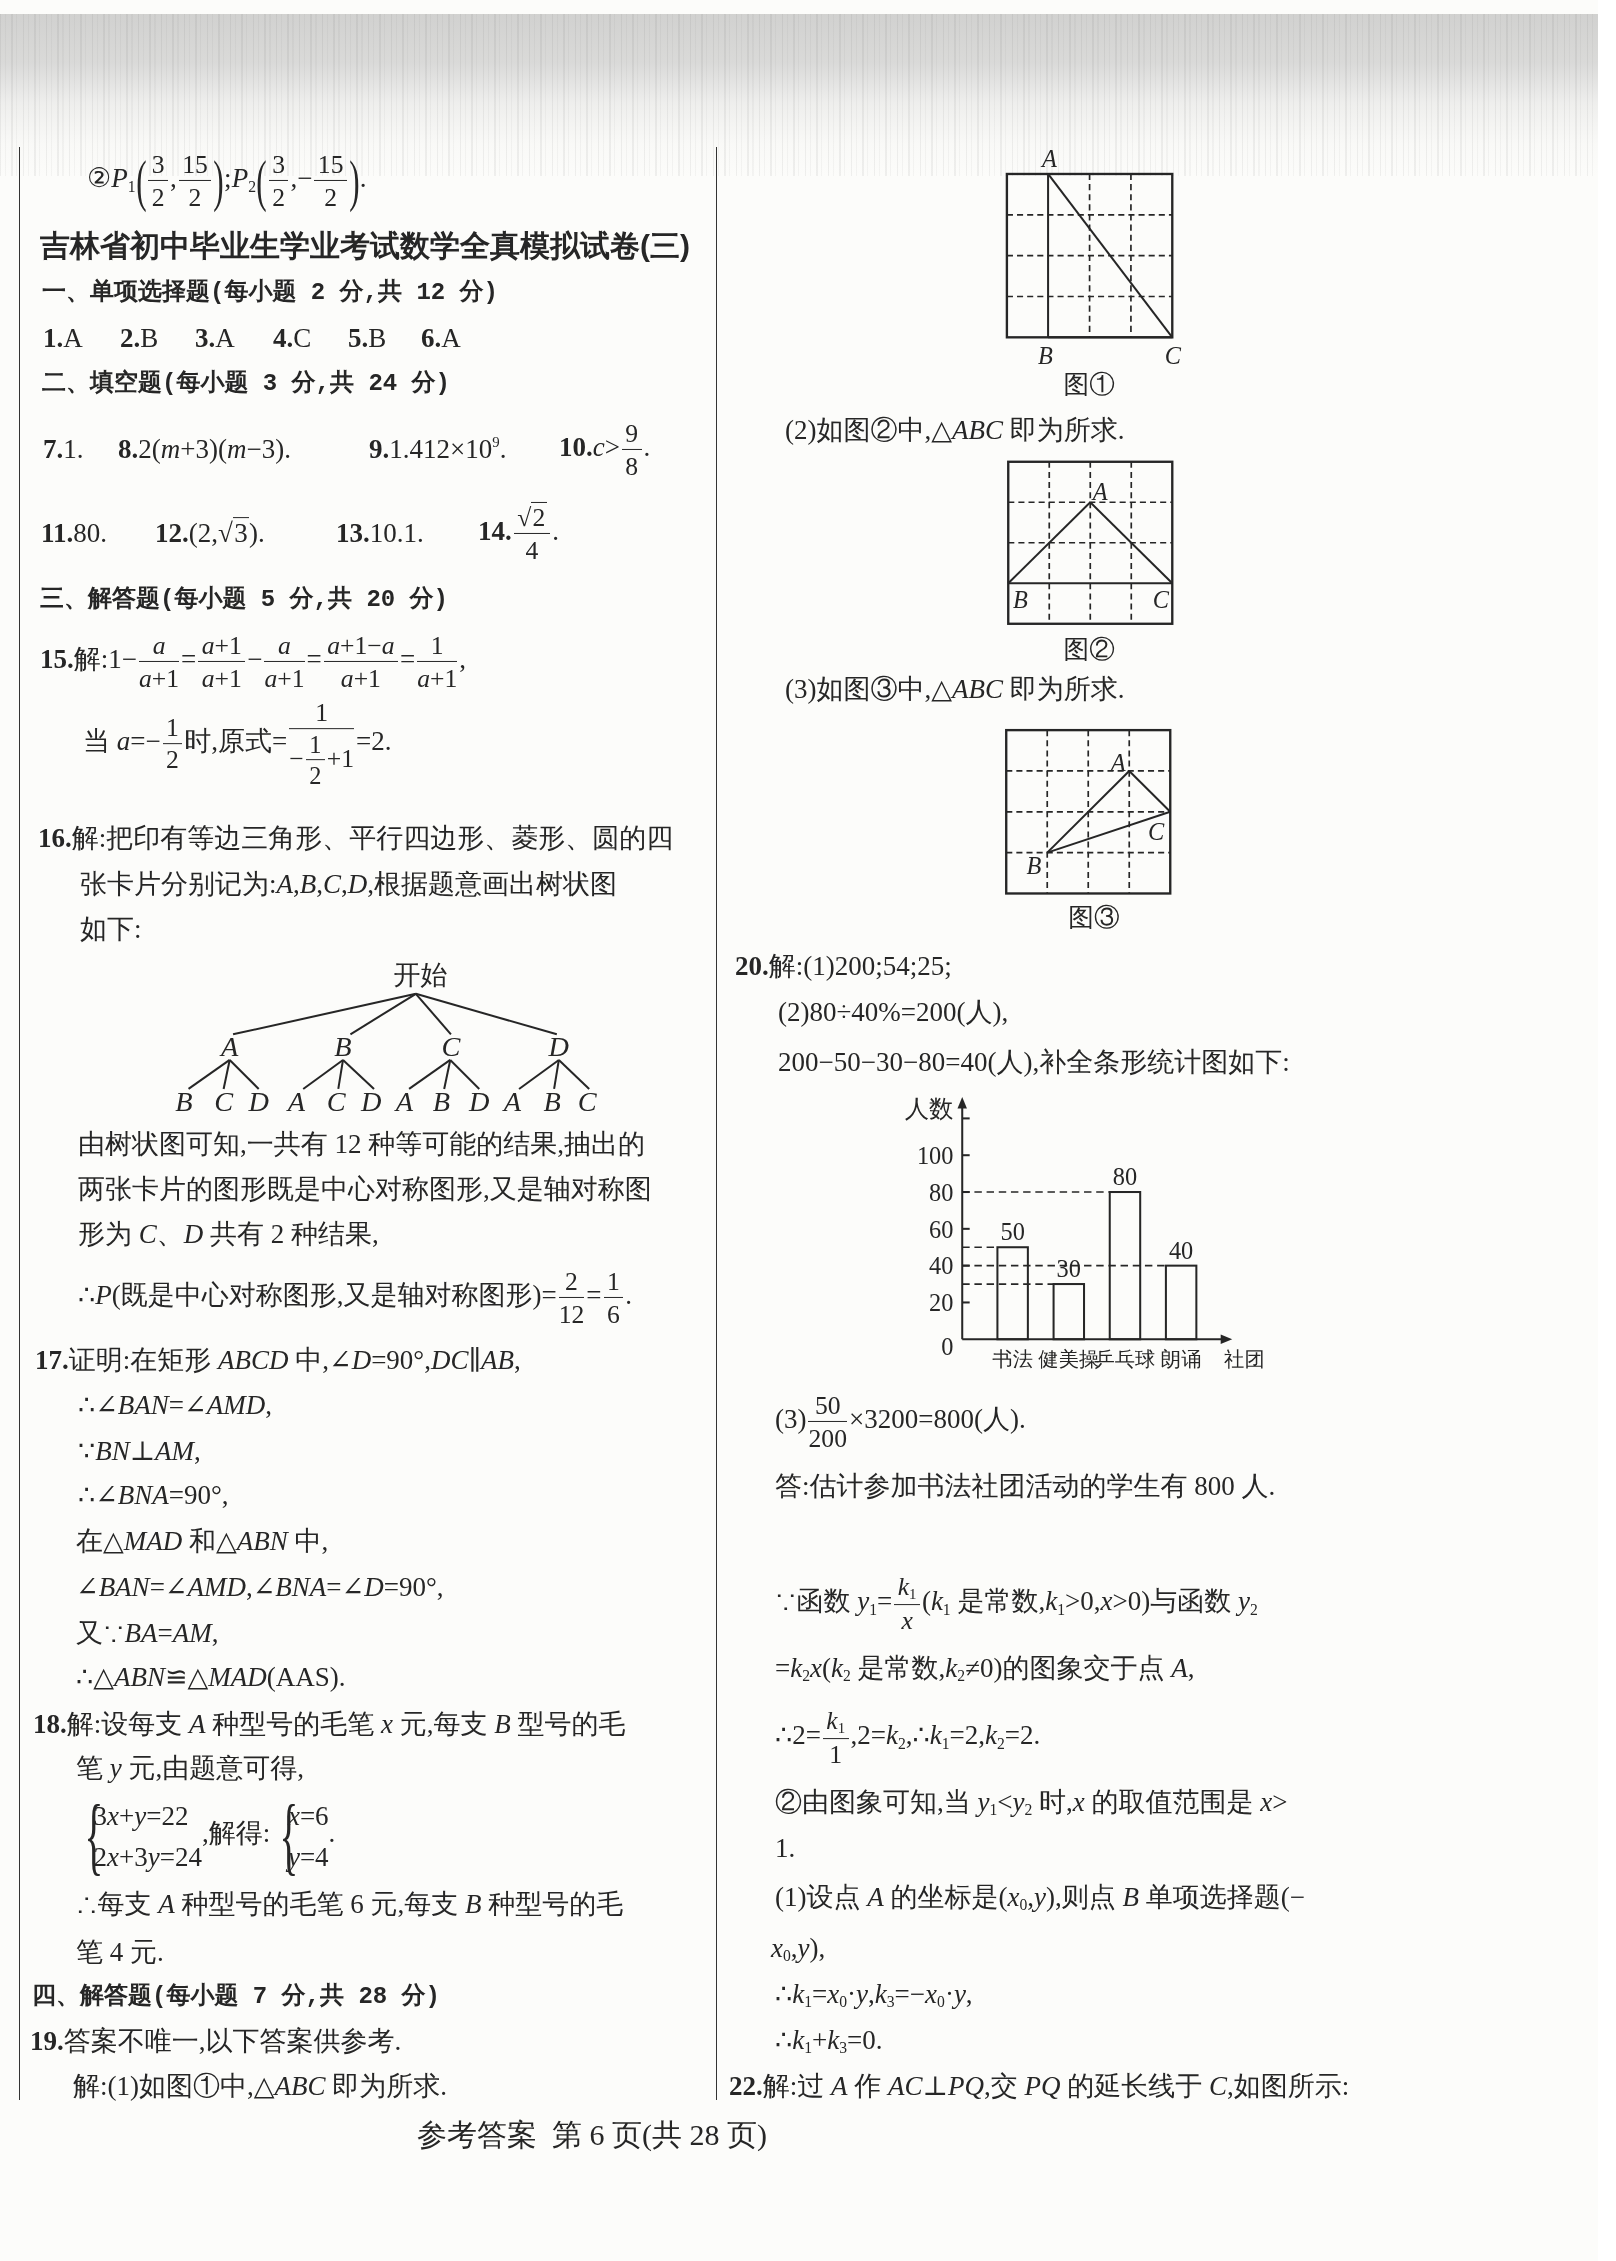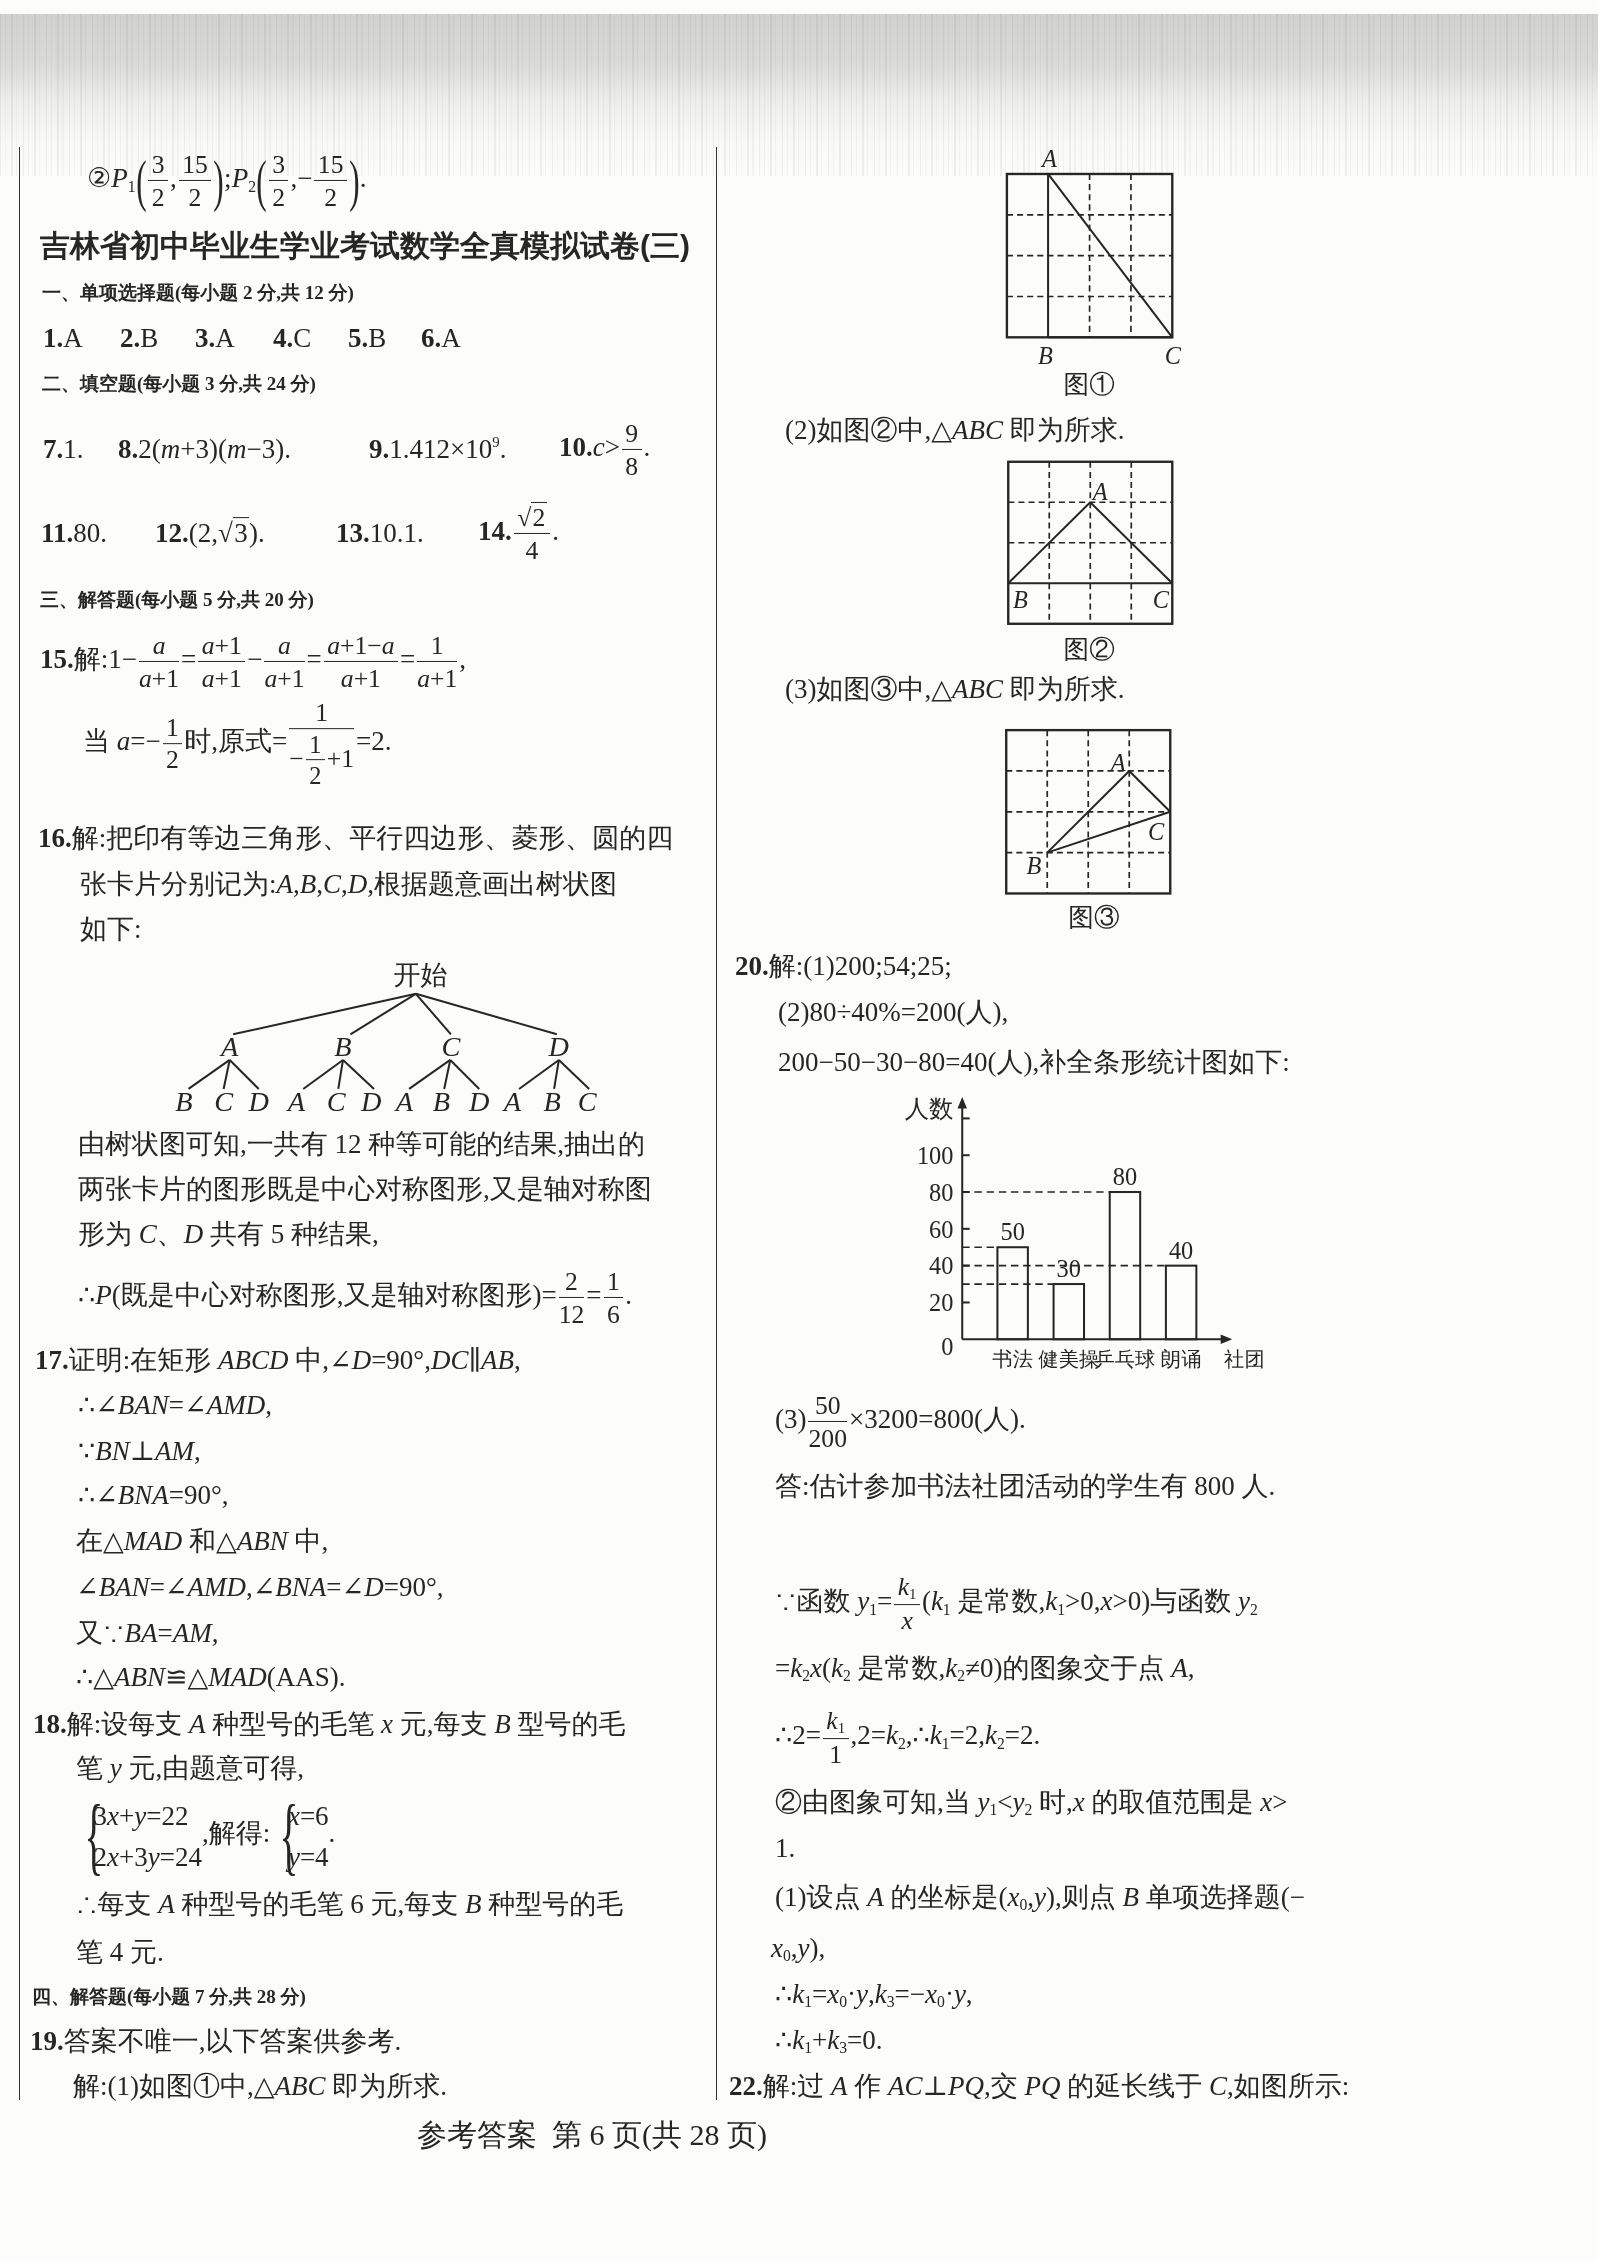--- a/index.html
+++ b/index.html
@@ -17,21 +17,21 @@
   }
   .scan-top::after {
     content: ""; position: absolute; inset: 0;
     background: repeating-linear-gradient(90deg,
       rgba(60,60,60,0.07) 0 1.4px, rgba(255,255,255,0) 1.4px 4.7px,
       rgba(80,80,80,0.05) 4.7px 6px, rgba(255,255,255,0) 6px 11.5px);
   }
   .scan-right { position: absolute; right: 0; top: 0; width: 19px; height: 100%; background: #ffffff; }
   .rule { position: absolute; width: 1.4px; background: #333; top: 147px; height: 1953px; }
   .ln { position: absolute; white-space: pre; transform: translateY(-50%); line-height: 1.4; }
-  .heading { font-family: Liberation Serif, serif; font-weight: bold; font-size: 19px; }
+  .heading { font-family: Liberation Mono, monospace; font-weight: bold; font-size: 24px; }
   .title { font-family: "Liberation Sans", "DejaVu Sans", sans-serif; font-weight: bold; font-size: 30px; }
   .qn { font-weight: bold; font-family: "Liberation Serif", serif; }
   .mv { font-style: italic; }
   .sub { font-size: 0.58em; vertical-align: -0.28em; }
   .sup { font-size: 0.55em; vertical-align: 0.75em; }
   .frac { display: inline-block; vertical-align: middle; text-align: center; margin: 0 2px; font-size: 0.95em; }
   .frac > .fn { display: block; padding: 0 3.4px 0.7px; border-bottom: 1.7px solid #262626; line-height: 1.15; }
   .frac > .fd { display: block; padding-top: 1.4px; line-height: 1.15; }
   .sqrt { display: inline-block; white-space: nowrap; }
   .sqrt::before { content: "\221A"; }
@@ -133,21 +133,21 @@
     <text class="tree-node" x="598" y="1643" text-anchor="middle">A</text>
     <text class="tree-node" x="653" y="1643" text-anchor="middle">B</text>
     <text class="tree-node" x="709" y="1643" text-anchor="middle">D</text>
     <text class="tree-node" x="758" y="1643" text-anchor="middle">A</text>
     <text class="tree-node" x="817" y="1643" text-anchor="middle">B</text>
     <text class="tree-node" x="869" y="1643" text-anchor="middle">C</text>
   </svg>
 
   <div class="ln" style="left:78px;top:1145px"><span class="tx">由树状图可知,一共有 12 种等可能的结果,抽出的</span></div>
   <div class="ln" style="left:78px;top:1190px"><span class="tx">两张卡片的图形既是中心对称图形,又是轴对称图</span></div>
-  <div class="ln" style="left:78px;top:1235px"><span class="tx">形为 </span><span class="mv">C</span><span class="tx">、</span><span class="mv">D</span><span class="tx"> 共有 5 种结果,</span></div>
+  <div class="ln" style="left:78px;top:1235px"><span class="tx">形为 </span><span class="mv">C</span><span class="tx">、</span><span class="mv">D</span><span class="tx"> 共有 2 种结果,</span></div>
   <div class="ln" style="left:78px;top:1298px"><span class="tx">∴</span><span class="mv">P</span><span class="tx">(既是中心对称图形,又是轴对称图形)=</span><span class="frac"><span class="fn"><span class="tx">2</span></span><span class="fd"><span class="tx">12</span></span></span><span class="tx">=</span><span class="frac"><span class="fn"><span class="tx">1</span></span><span class="fd"><span class="tx">6</span></span></span><span class="tx">.</span></div>
 
   <div class="ln" style="left:35px;top:1361px"><span class="qn">17.</span><span class="tx">证明:在矩形 </span><span class="mv">ABCD</span><span class="tx"> 中,∠</span><span class="mv">D</span><span class="tx">=90°,</span><span class="mv">DC</span><span class="tx">∥</span><span class="mv">AB</span><span class="tx">,</span></div>
   <div class="ln" style="left:78px;top:1406px"><span class="tx">∴∠</span><span class="mv">BAN</span><span class="tx">=∠</span><span class="mv">AMD</span><span class="tx">,</span></div>
   <div class="ln" style="left:78px;top:1452px"><span class="tx">∵</span><span class="mv">BN</span><span class="tx">⊥</span><span class="mv">AM</span><span class="tx">,</span></div>
   <div class="ln" style="left:78px;top:1496px"><span class="tx">∴∠</span><span class="mv">BNA</span><span class="tx">=90°,</span></div>
   <div class="ln" style="left:76px;top:1542px"><span class="tx">在△</span><span class="mv">MAD</span><span class="tx"> 和△</span><span class="mv">ABN</span><span class="tx"> 中,</span></div>
   <div class="ln" style="left:76px;top:1588px"><span class="tx">∠</span><span class="mv">BAN</span><span class="tx">=∠</span><span class="mv">AMD</span><span class="tx">,∠</span><span class="mv">BNA</span><span class="tx">=∠</span><span class="mv">D</span><span class="tx">=90°,</span></div>
   <div class="ln" style="left:76px;top:1634px"><span class="tx">又∵</span><span class="mv">BA</span><span class="tx">=</span><span class="mv">AM</span><span class="tx">,</span></div>
   <div class="ln" style="left:76px;top:1678px"><span class="tx">∴△</span><span class="mv">ABN</span><span class="tx">≌△</span><span class="mv">MAD</span><span class="tx">(AAS).</span></div>

